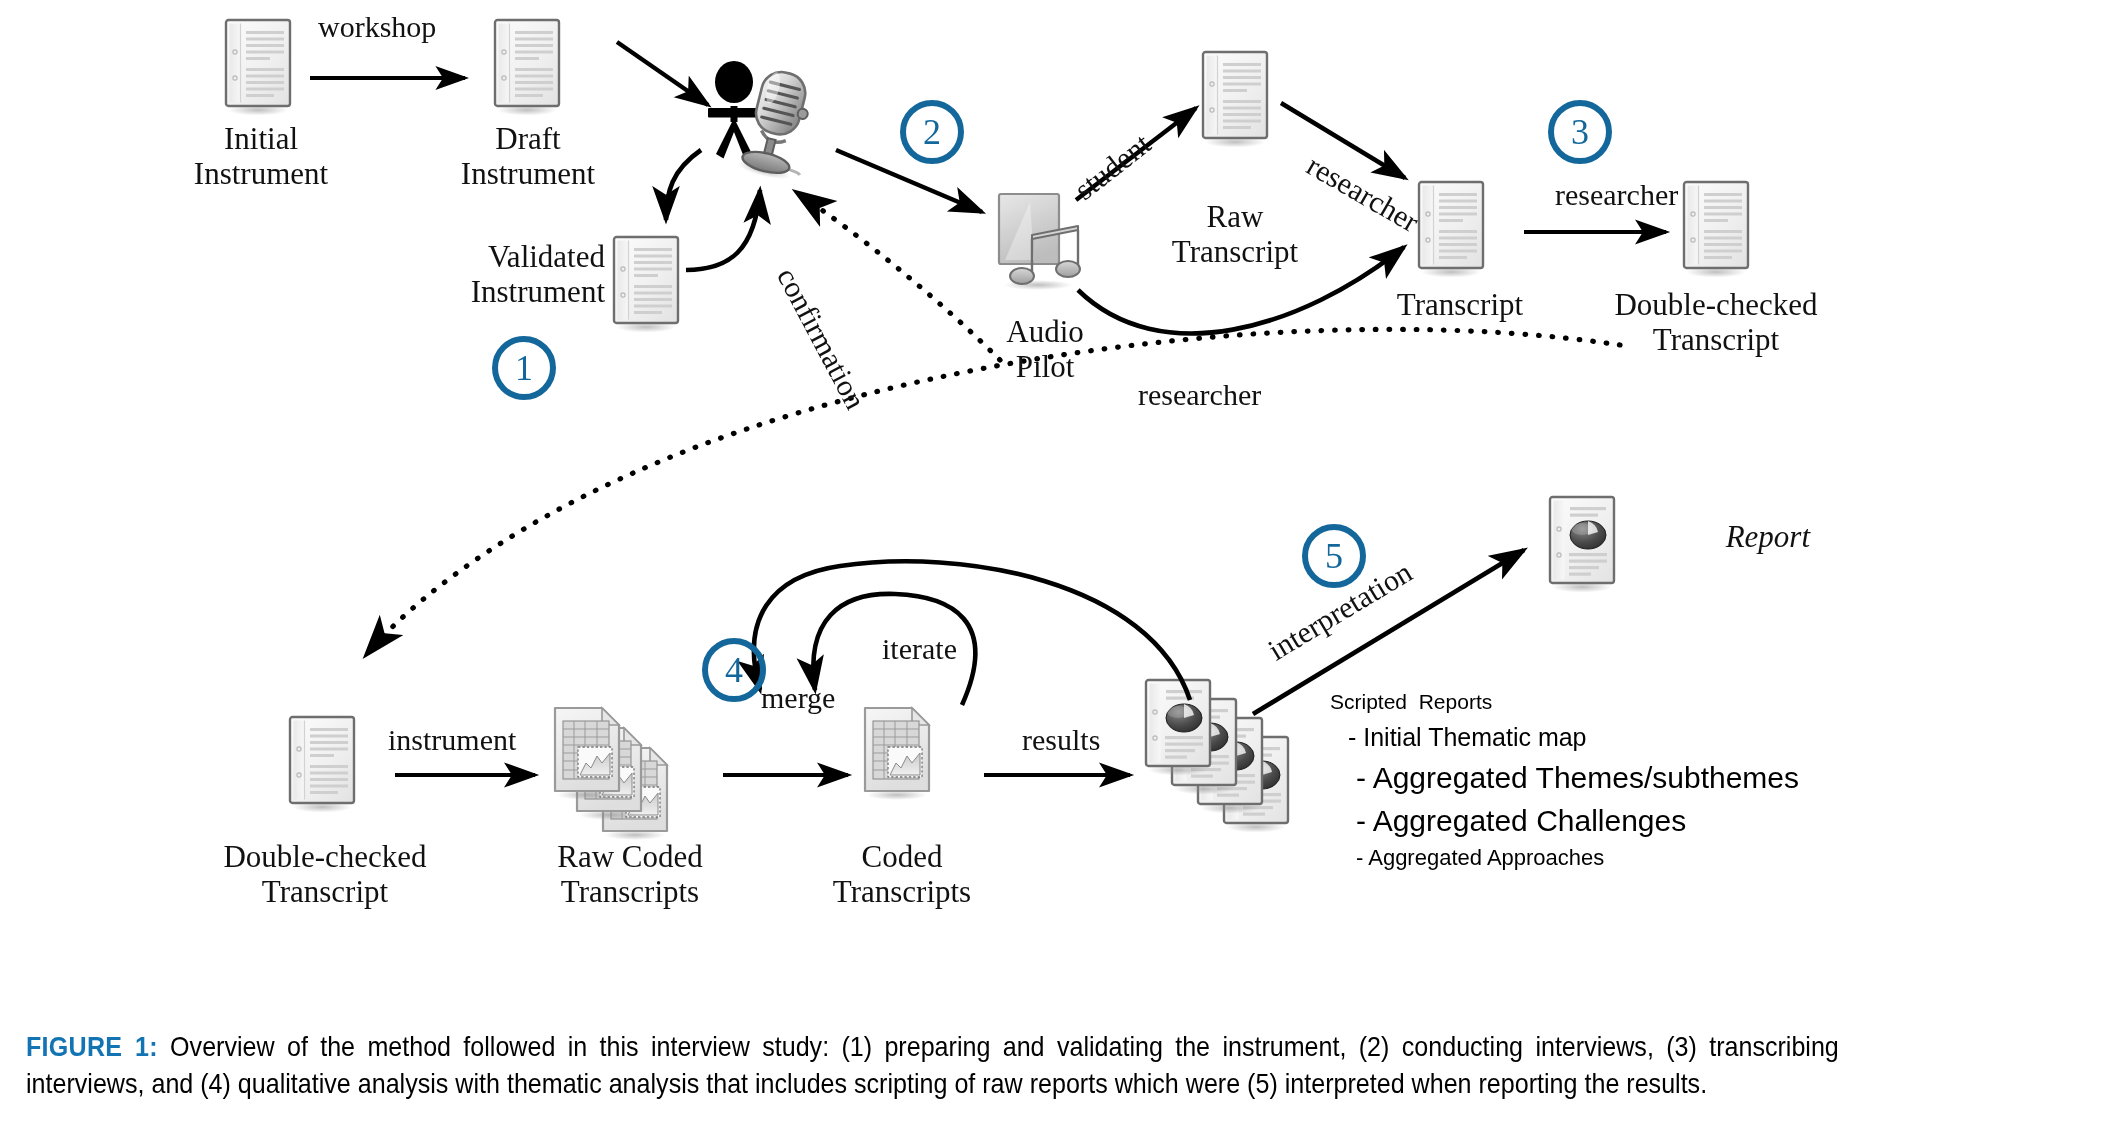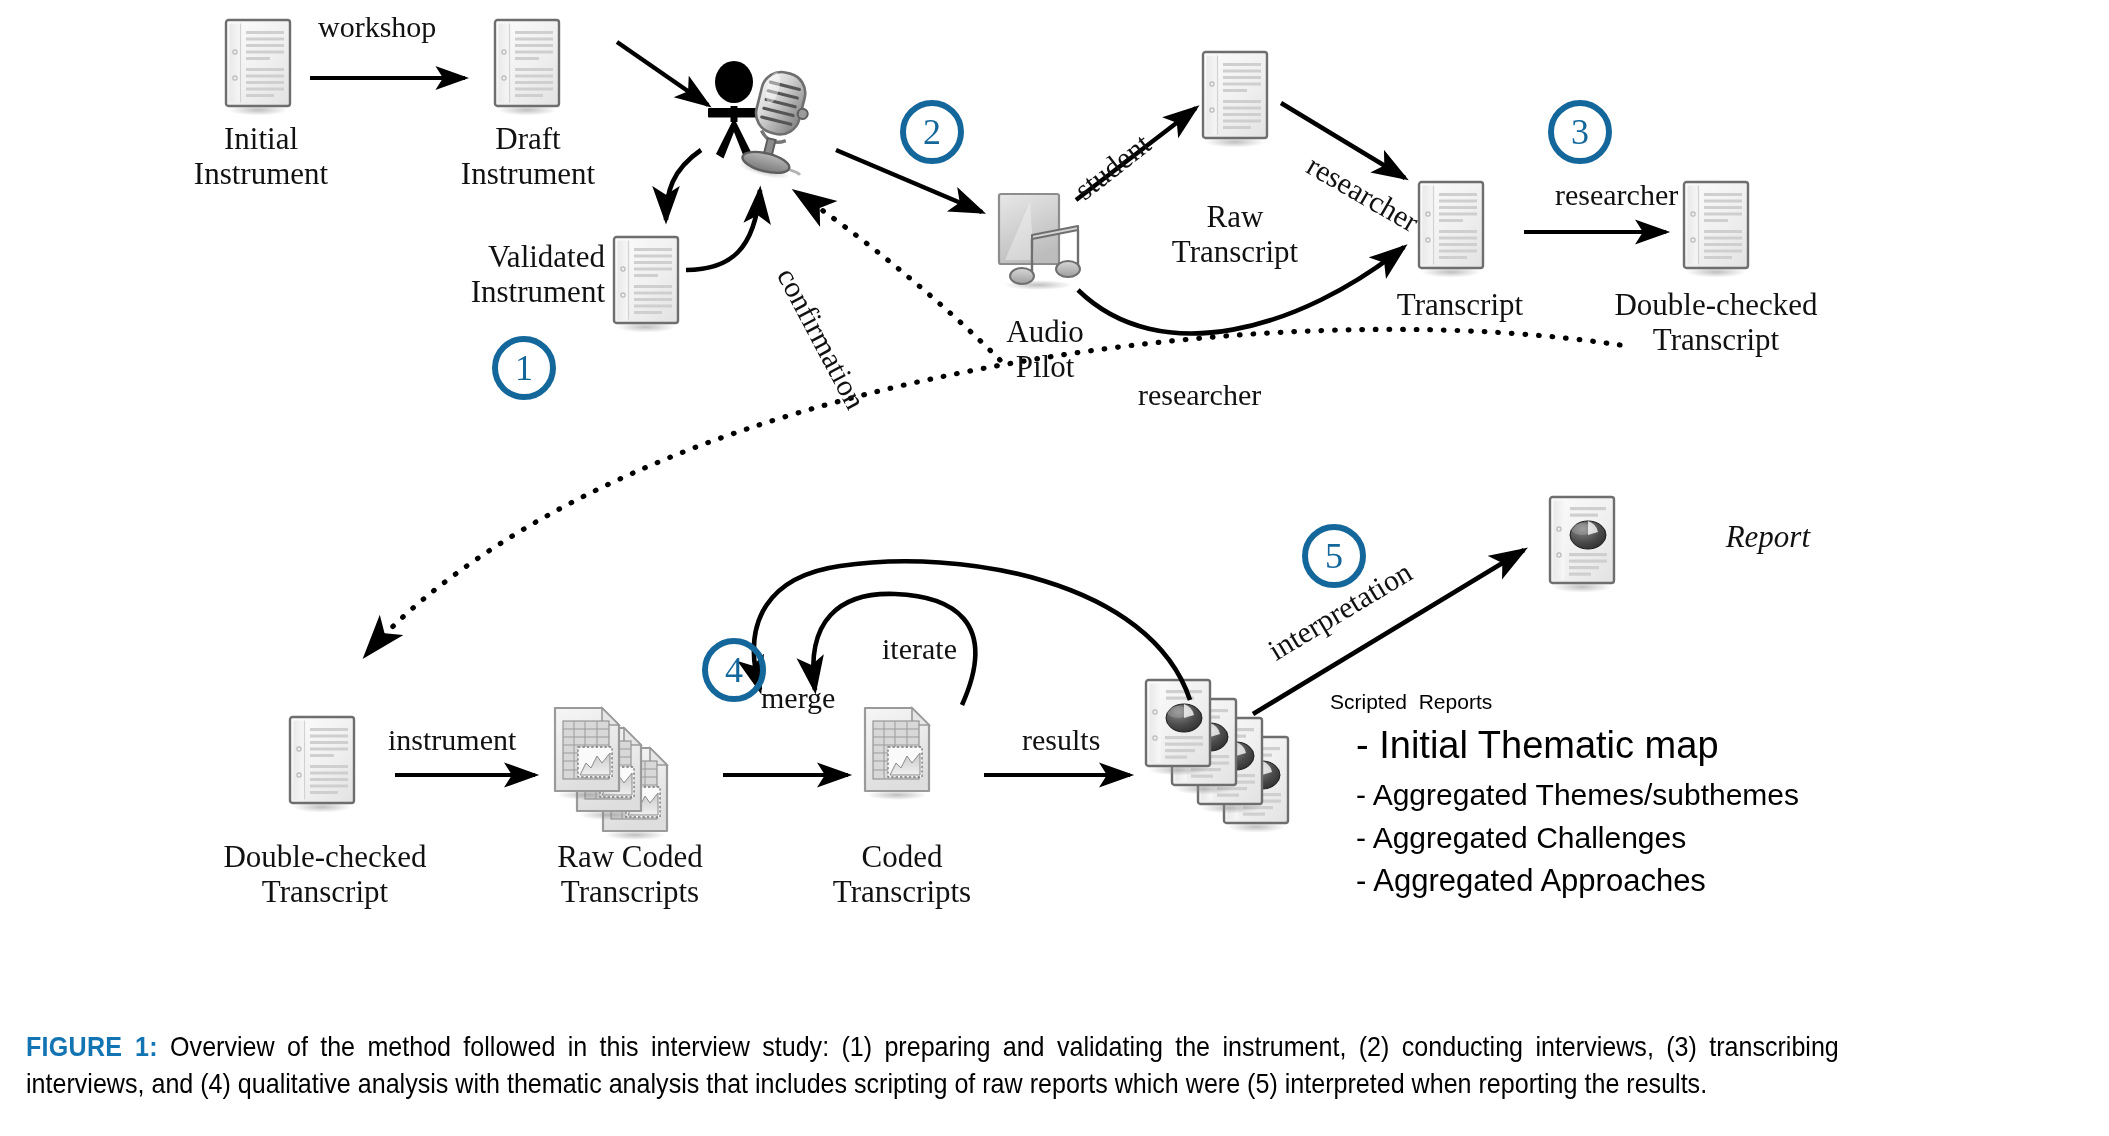--- a/index.html
+++ b/index.html
@@ -281,21 +281,21 @@
   <div class="lbl edge-label rot" style="left:1262px;top:638px;transform:rotate(-31deg);">interpretation</div>
 
   <div class="step" style="left:492px;top:336px;">1</div>
   <div class="step" style="left:900px;top:100px;">2</div>
   <div class="step" style="left:1548px;top:100px;">3</div>
   <div class="step" style="left:702px;top:638px;">4</div>
   <div class="step" style="left:1302px;top:524px;">5</div>
 
   <div style="position:absolute;left:1318px;top:688px;">
     <div class="scripted" style="position:relative;left:12px;top:0;font-family:'Liberation Sans','DejaVu Sans',sans-serif;font-size:21px;">Scripted  Reports</div>
-    <div class="scripted" style="position:relative;left:38px;top:6px;font-family:'Liberation Sans','DejaVu Sans',sans-serif;font-size:38px;">- Initial Thematic map</div>
+    <div class="scripted" style="position:relative;left:30px;top:6px;font-family:'Liberation Sans','DejaVu Sans',sans-serif;font-size:25px;">- Initial Thematic map</div>
     <div class="scripted" style="position:relative;left:38px;top:10px;font-family:'Liberation Sans','DejaVu Sans',sans-serif;font-size:30px;">- Aggregated Themes/subthemes</div>
     <div class="scripted" style="position:relative;left:38px;top:14px;font-family:'Liberation Sans','DejaVu Sans',sans-serif;font-size:30px;">- Aggregated Challenges</div>
-    <div class="scripted" style="position:relative;left:38px;top:18px;font-family:'Liberation Sans','DejaVu Sans',sans-serif;font-size:31px;">- Aggregated Approaches</div>
+    <div class="scripted" style="position:relative;left:38px;top:18px;font-family:'Liberation Sans','DejaVu Sans',sans-serif;font-size:22px;">- Aggregated Approaches</div>
   </div>
 
   <div class="caption"><b>FIGURE 1:</b><span> Overview of the method followed in this interview study: (1) preparing and validating the instrument, (2) conducting interviews, (3) transcribing interviews, and (4) qualitative analysis with thematic analysis that includes scripting of raw reports which were (5) interpreted when reporting the results.</span></div>
 
 </div>
 
 </body></html>

